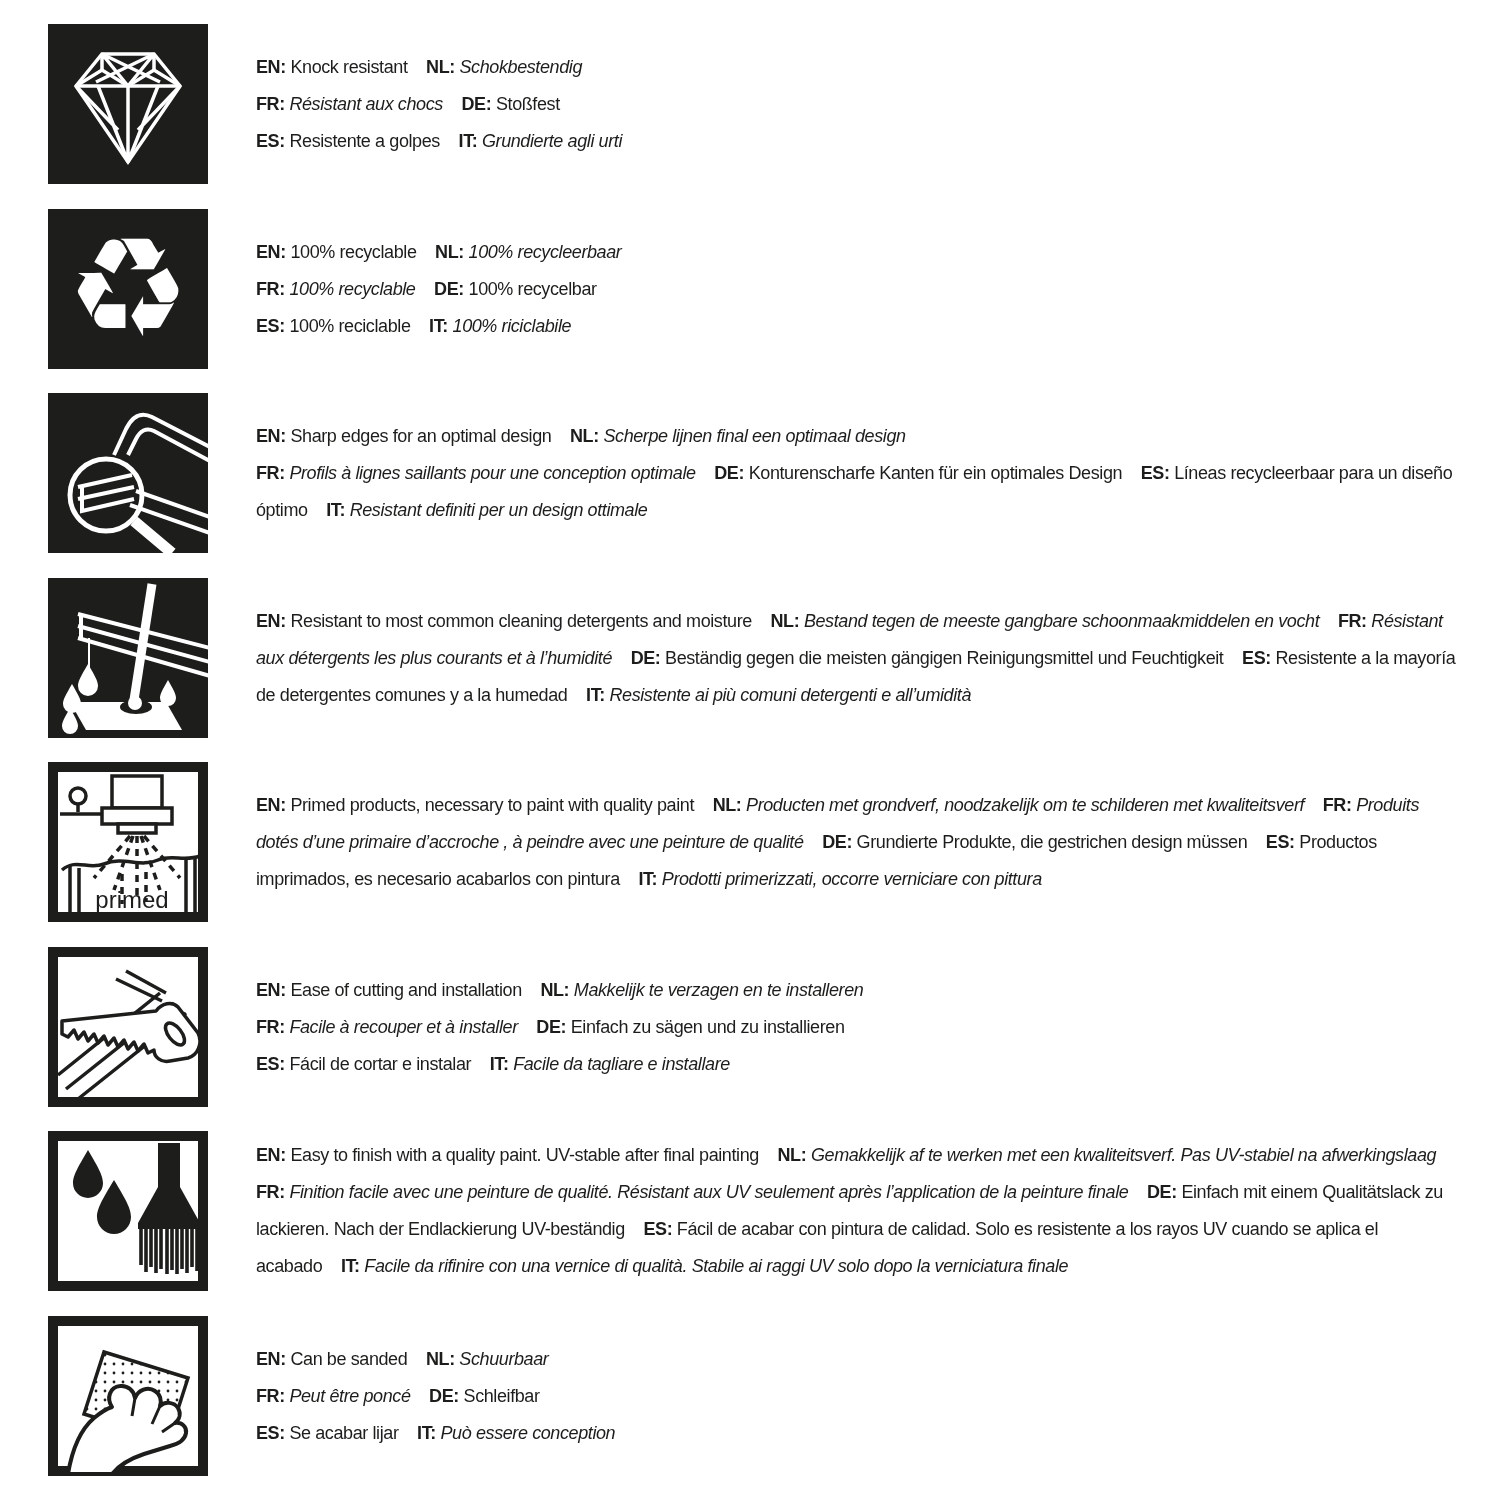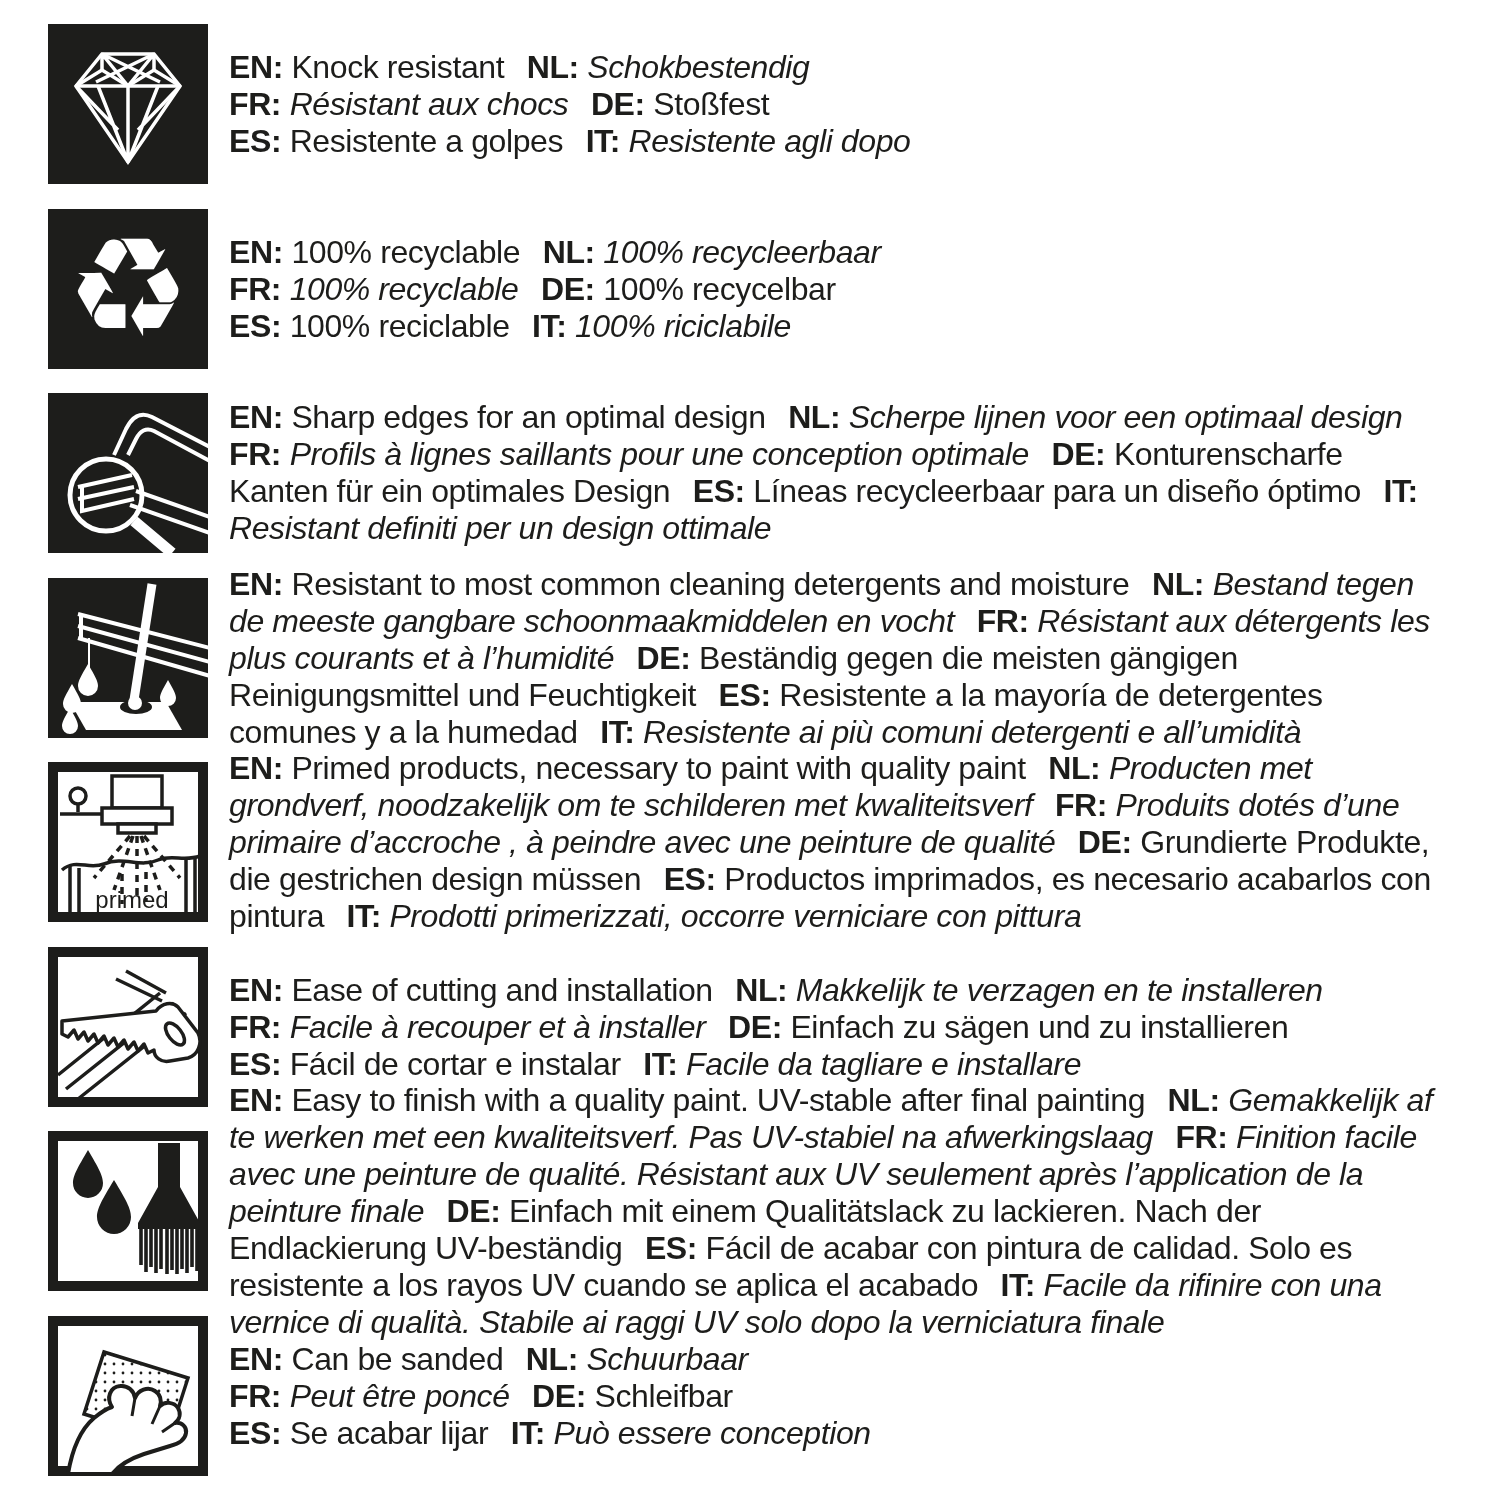--- a/index.html
+++ b/index.html
@@ -2,21 +2,21 @@
 <html><head>
 <meta charset="utf-8">
 <style>
   html,body{margin:0;padding:0;background:#fff;}
   .page{position:relative;width:1500px;height:1500px;background:#ffffff;overflow:hidden;
         font-family:"Liberation Sans",sans-serif;color:#1d1d1b;}
   .row{position:absolute;left:48px;width:1412px;height:160px;display:flex;align-items:center;}
   .icon-box{flex:0 0 160px;width:160px;height:160px;position:relative;}
   .icon-box.dark{background:#1d1d1b;display:flex;align-items:center;justify-content:center;}
   .icon-box svg{width:160px;height:160px;display:block;}
-  .text{margin-left:21px;width:1210px;font-size:32px;line-height:37px;letter-spacing:-0.4px;}
+  .text{margin-left:48px;width:1210px;font-size:18px;line-height:37px;letter-spacing:-0.4px;}
   .lbl{font-weight:bold;}
   .seg{margin-right:14px;}
   .seg.italic .val{font-style:italic;}
   .recycle-glyph{font-family:"DejaVu Sans",sans-serif;font-size:138px;line-height:1;color:#ffffff;}
   .primed-label{font-family:"Liberation Sans",sans-serif;}
 </style>
 </head>
 <body>
 
 <div class="page">
@@ -32,21 +32,21 @@
           <path d="M80,138 L50,62 M80,138 L80,62 M80,138 L110,62 M28,62 L70,106 M132,62 L90,106"></path>
         </g>
       </svg>
     </div>
     <div class="text">
       <span class="seg"><b class="lbl">EN:</b> <span class="val">Knock resistant</span></span>
       <span class="seg italic"><b class="lbl">NL:</b> <span class="val">Schokbestendig</span></span><br>
       <span class="seg italic"><b class="lbl">FR:</b> <span class="val">Résistant aux chocs</span></span>
       <span class="seg"><b class="lbl">DE:</b> <span class="val">Stoßfest</span></span><br>
       <span class="seg"><b class="lbl">ES:</b> <span class="val">Resistente a golpes</span></span>
-      <span class="seg italic"><b class="lbl">IT:</b> <span class="val">Resistente agli dopo</span></span>
+      <span class="seg italic"><b class="lbl">IT:</b> <span class="val">Grundierte agli urti</span></span>
     </div>
   </section>
 
   <section class="row" style="top:209px">
     <div class="icon-box dark">
       <span class="recycle-glyph">♻</span>
     </div>
     <div class="text">
       <span class="seg"><b class="lbl">EN:</b> <span class="val">100% recyclable</span></span>
       <span class="seg italic"><b class="lbl">NL:</b> <span class="val">100% recycleerbaar</span></span><br>
@@ -66,21 +66,21 @@
           <circle cx="58" cy="102" r="36" stroke-width="5"></circle>
           <path d="M30,94 L84,82 M30,106 L86,94"></path>
           <path d="M34,94 L34,118 L86,106"></path>
           <path d="M88,98 L162,124 M82,112 L162,140"></path>
           <path d="M86,128 L124,160" stroke-width="11"></path>
         </g>
       </svg>
     </div>
     <div class="text">
       <span class="seg"><b class="lbl">EN:</b> <span class="val">Sharp edges for an optimal design</span></span>
-      <span class="seg italic"><b class="lbl">NL:</b> <span class="val">Scherpe lijnen voor een optimaal design</span></span><br>
+      <span class="seg italic"><b class="lbl">NL:</b> <span class="val">Scherpe lijnen final een optimaal design</span></span><br>
       <span class="seg italic"><b class="lbl">FR:</b> <span class="val">Profils à lignes saillants pour une conception optimale</span></span>
       <span class="seg"><b class="lbl">DE:</b> <span class="val">Konturenscharfe Kanten für ein optimales Design</span></span>
       <span class="seg"><b class="lbl">ES:</b> <span class="val">Líneas recycleerbaar para un diseño óptimo</span></span>
       <span class="seg italic"><b class="lbl">IT:</b> <span class="val">Resistant definiti per un design ottimale</span></span>
     </div>
   </section>
 
   <section class="row" style="top:578px">
     <div class="icon-box dark">
       <svg viewBox="0 0 160 160">

